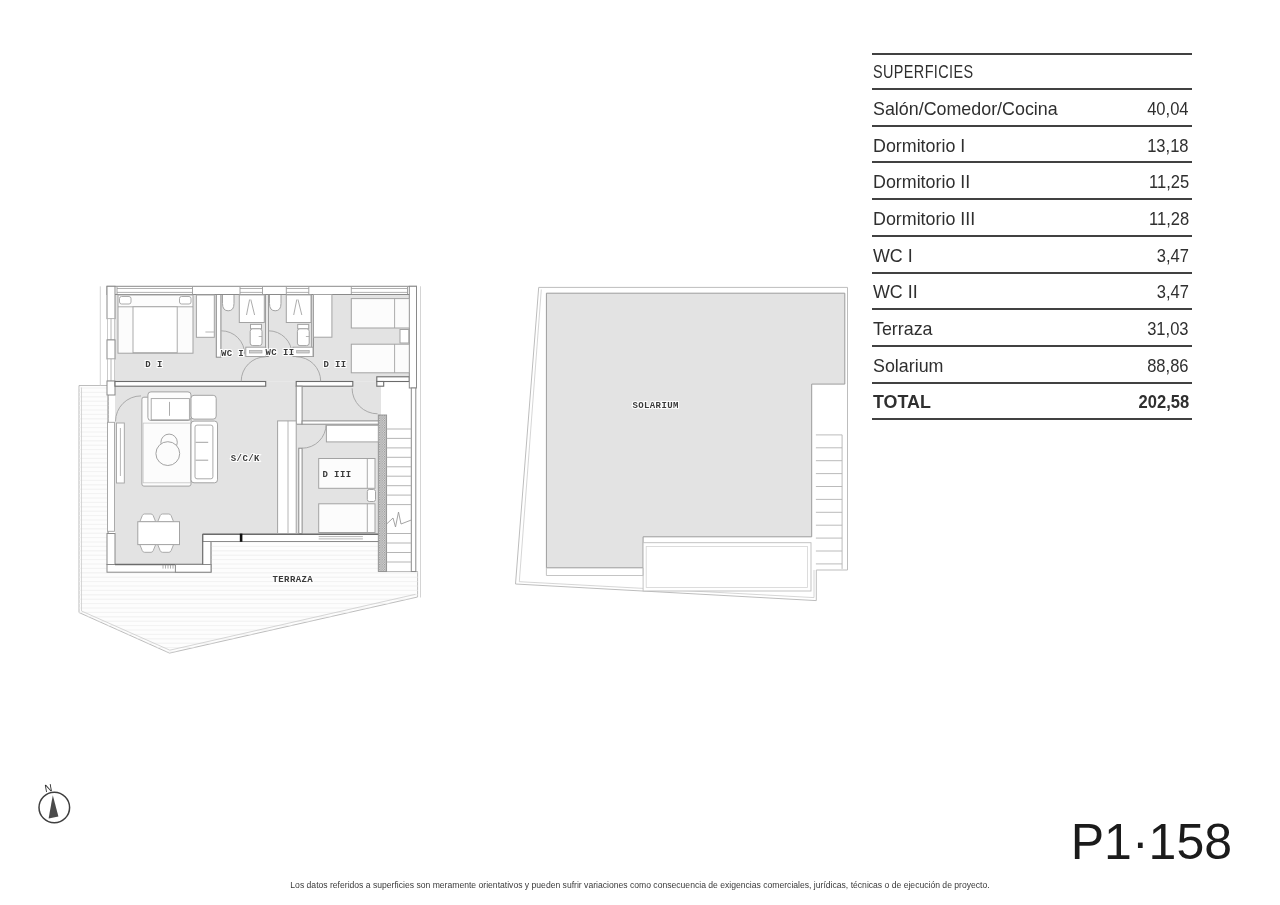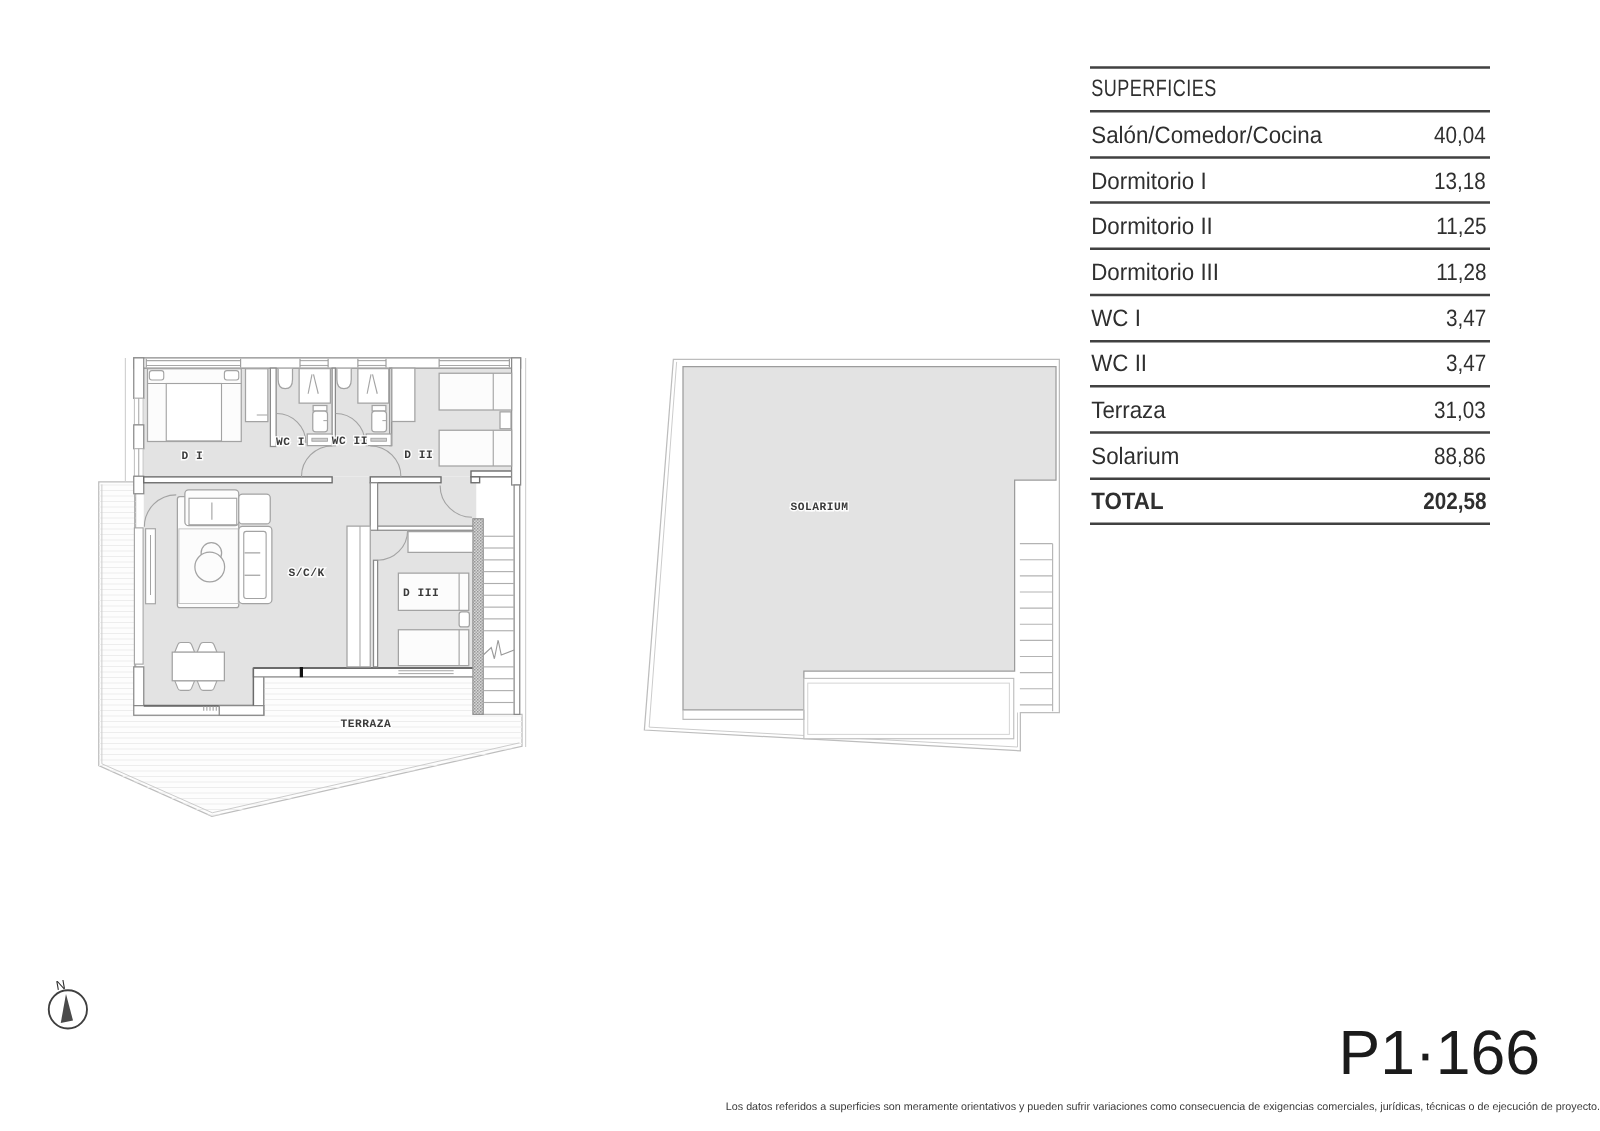--- a/index.html
+++ b/index.html
@@ -480,15 +480,15 @@
 <div class="trow" style="top:265.0px;">Terraza</div>
 <div class="tnum" style="top:265.0px;">31,03</div>
 
 <div class="trow" style="top:301.7px;">Solarium</div>
 <div class="tnum" style="top:301.7px;">88,86</div>
 
 <div class="trow" style="top:338.4px;font-weight:bold;">TOTAL</div>
 <div class="tnum" style="top:338.4px;font-weight:bold;">202,58</div>
 </div>
 
-<div class="abs" style="right:48px;top:813px;font-size:50px;letter-spacing:0px;color:#1b1b1b;">P1·166</div>
-
-<div class="abs" style="left:0;top:880px;width:1280px;text-align:right;font-size:8.6px;color:#3a3a3a;">Los datos referidos a superficies son meramente orientativos y pueden sufrir variaciones como consecuencia de exigencias comerciales, jurídicas, técnicas o de ejecución de proyecto.</div>
+<div class="abs" style="right:48px;top:813px;font-size:50px;letter-spacing:0px;color:#1b1b1b;">P1·158</div>
+
+<div class="abs" style="left:0;top:880px;width:1280px;text-align:center;font-size:8.6px;color:#3a3a3a;">Los datos referidos a superficies son meramente orientativos y pueden sufrir variaciones como consecuencia de exigencias comerciales, jurídicas, técnicas o de ejecución de proyecto.</div>
 
 </body></html>

